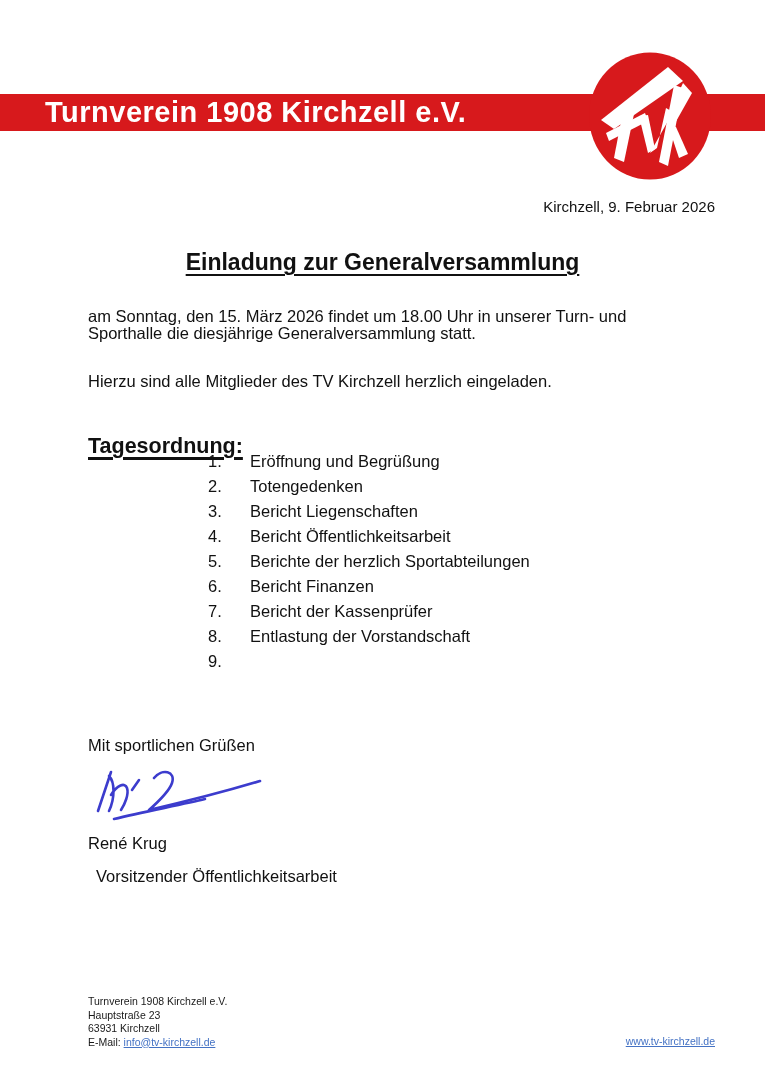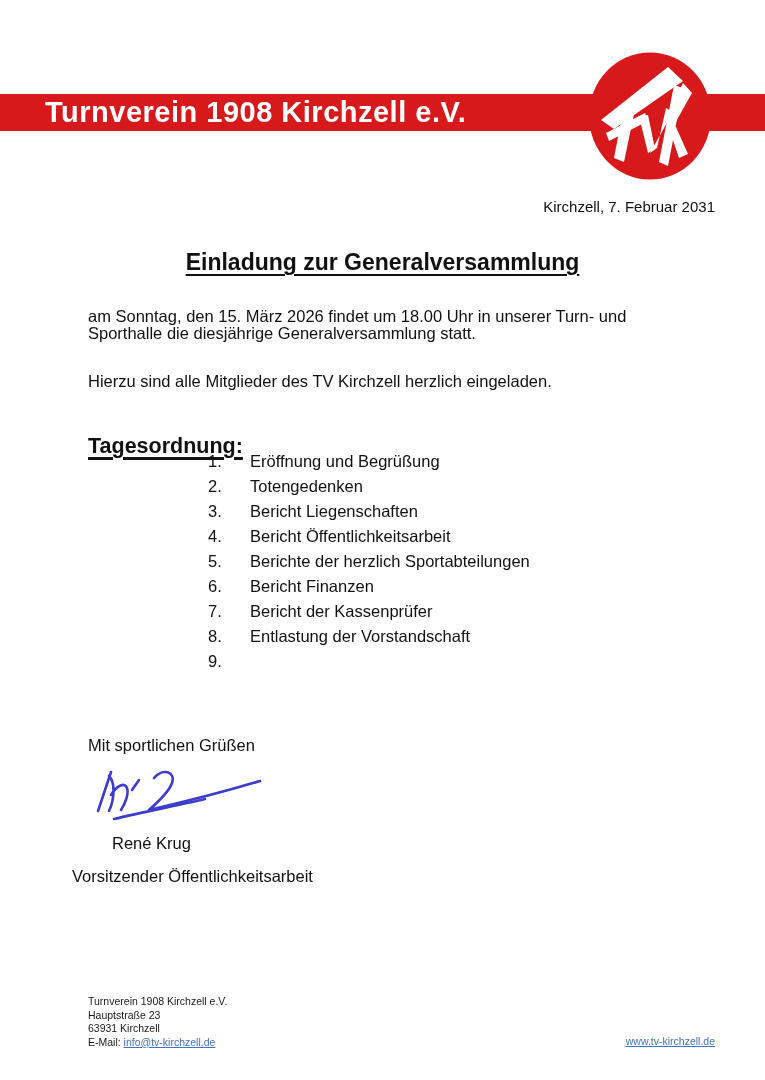--- a/index.html
+++ b/index.html
@@ -65,24 +65,24 @@
   .agenda .num{position:absolute;left:208px;width:38px;}
   .agenda .item-label{position:absolute;left:250px;white-space:nowrap;}
   .closing{
     position:absolute;left:88px;top:736px;
     font-size:16.5px;
   }
   .signature{
     position:absolute;left:92px;top:764px;width:185px;height:58px;
   }
   .signer-name{
-    position:absolute;left:88px;top:834px;font-size:16.5px;margin-left:24px;
+    position:absolute;left:88px;top:834px;font-size:16.5px;
   }
   .signer-role{
-    position:absolute;left:72px;top:867px;font-size:16.5px;
+    position:absolute;left:96px;top:867px;font-size:16.5px;
   }
   
   .footer{
     position:absolute;left:88px;top:995px;
     font-size:10.5px;line-height:13.5px;color:#1a1a1a;
   }
   .footer .line{white-space:nowrap;}
   .link{
     color:#4472c4;text-decoration:underline;cursor:pointer;
   }
@@ -105,21 +105,21 @@
     <polygon points="13,68 80,15 95,29 26,77" fill="#ffffff"></polygon>
     <polygon points="18,81 57,61 60,69 21,89" fill="#ffffff"></polygon>
     <polygon points="34,64 46,62 36,110 26,106" fill="#ffffff"></polygon>
     <polygon points="51,64 60,63 67,97 60,101" fill="#ffffff"></polygon>
     <polygon points="62,101 69,96 78,56 85,60" fill="#ffffff"></polygon>
     <polygon points="86,33 95,36 80,114 71,110" fill="#ffffff"></polygon>
     <polygon points="95,31 104,41 86,73 79,66" fill="#ffffff"></polygon>
     <polygon points="80,73 88,75 100,102 91,106" fill="#ffffff"></polygon>
   </svg>
 
-  <div class="dateline">Kirchzell, 7. Februar 2031</div>
+  <div class="dateline">Kirchzell, 9. Februar 2026</div>
 
   <div class="title">
     <span>Einladung zur Generalversammlung</span>
   </div>
 
   <div class="bodyline p1l1">am Sonntag, den 15. März 2026 findet um 18.00 Uhr in unserer Turn- und</div>
   <div class="bodyline p1l2">Sporthalle die diesjährige Generalversammlung statt.</div>
   <div class="bodyline p2">Hierzu sind alle Mitglieder des TV Kirchzell herzlich eingeladen.</div>
 
   <div class="agenda-heading">Tagesordnung:</div>

